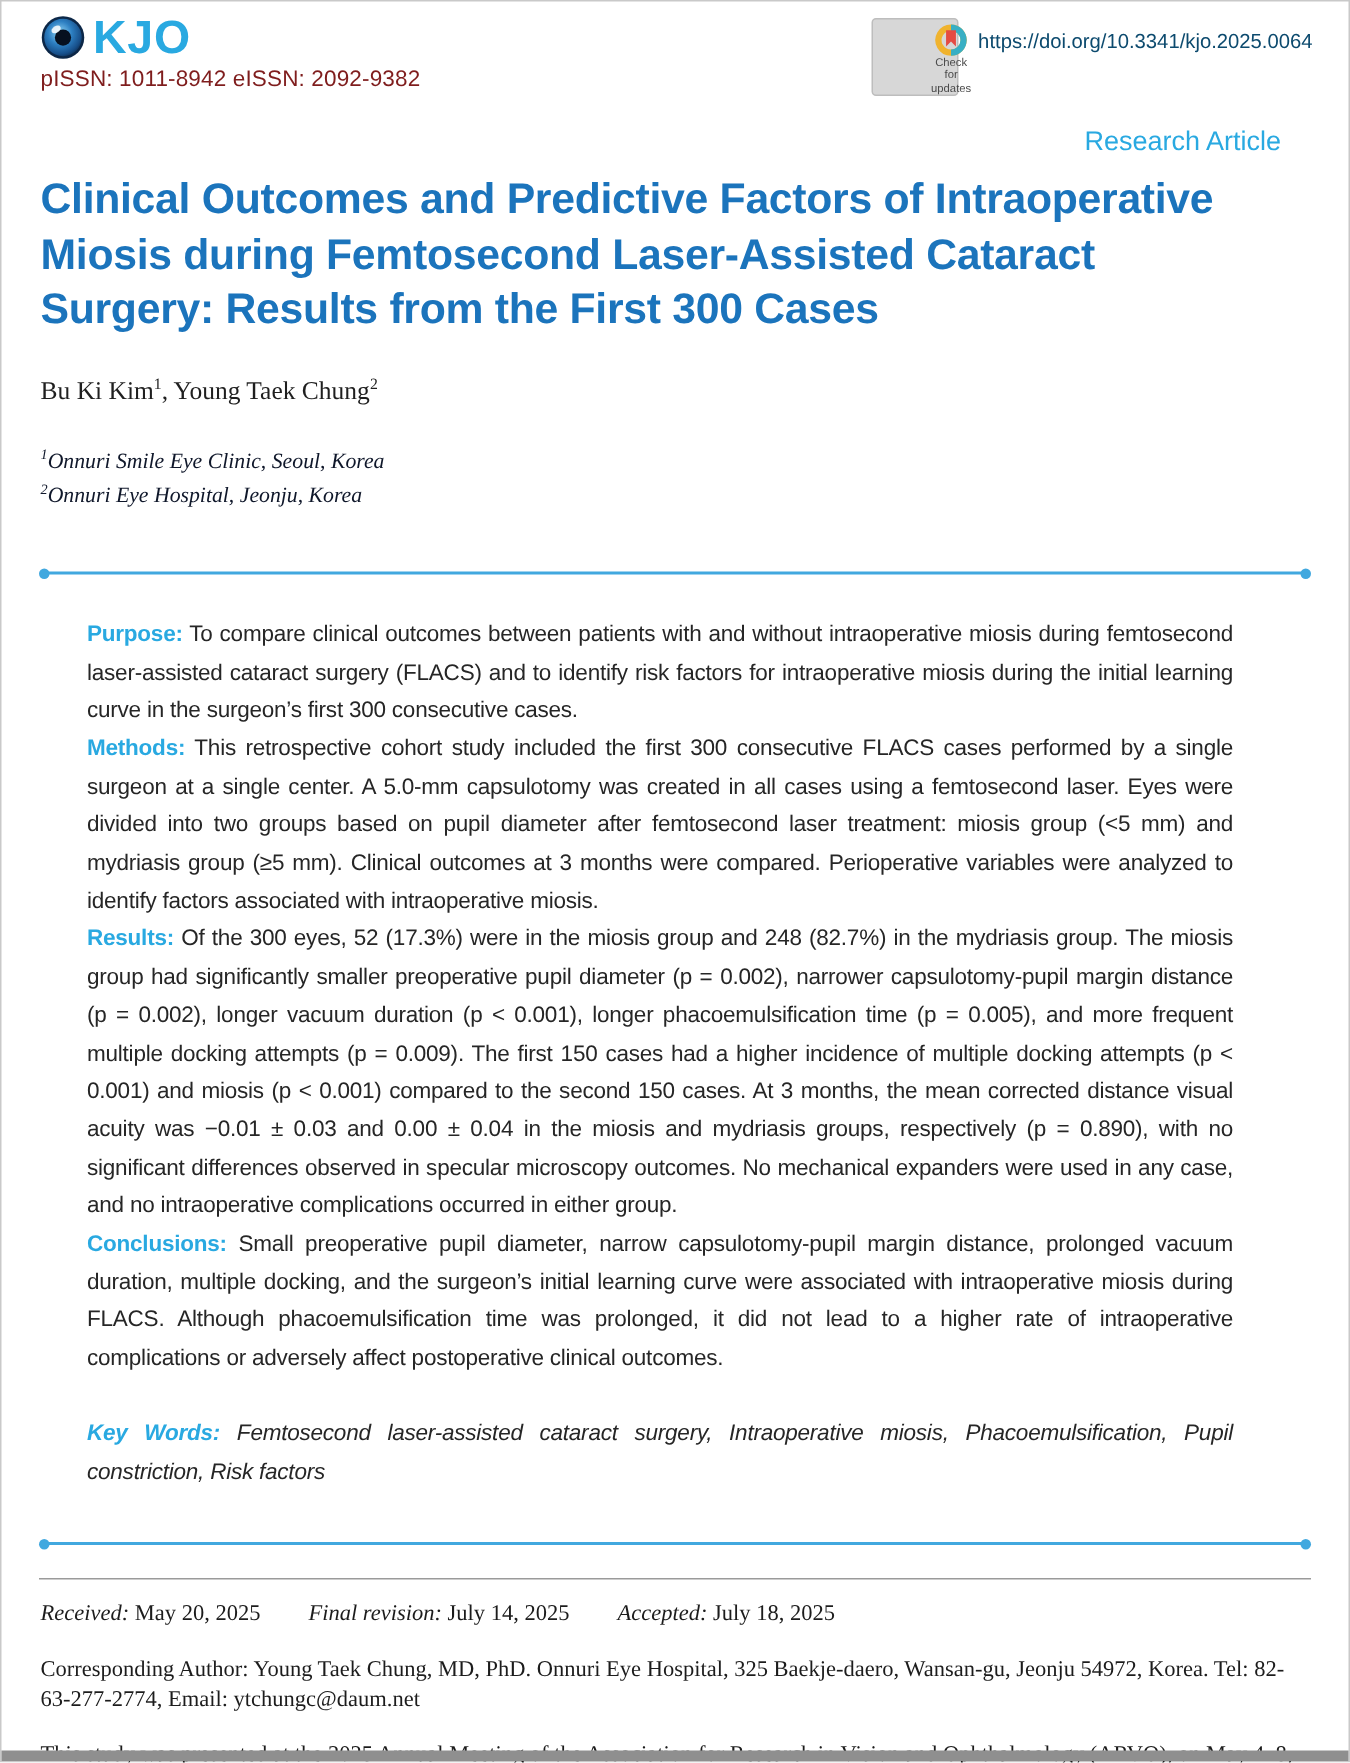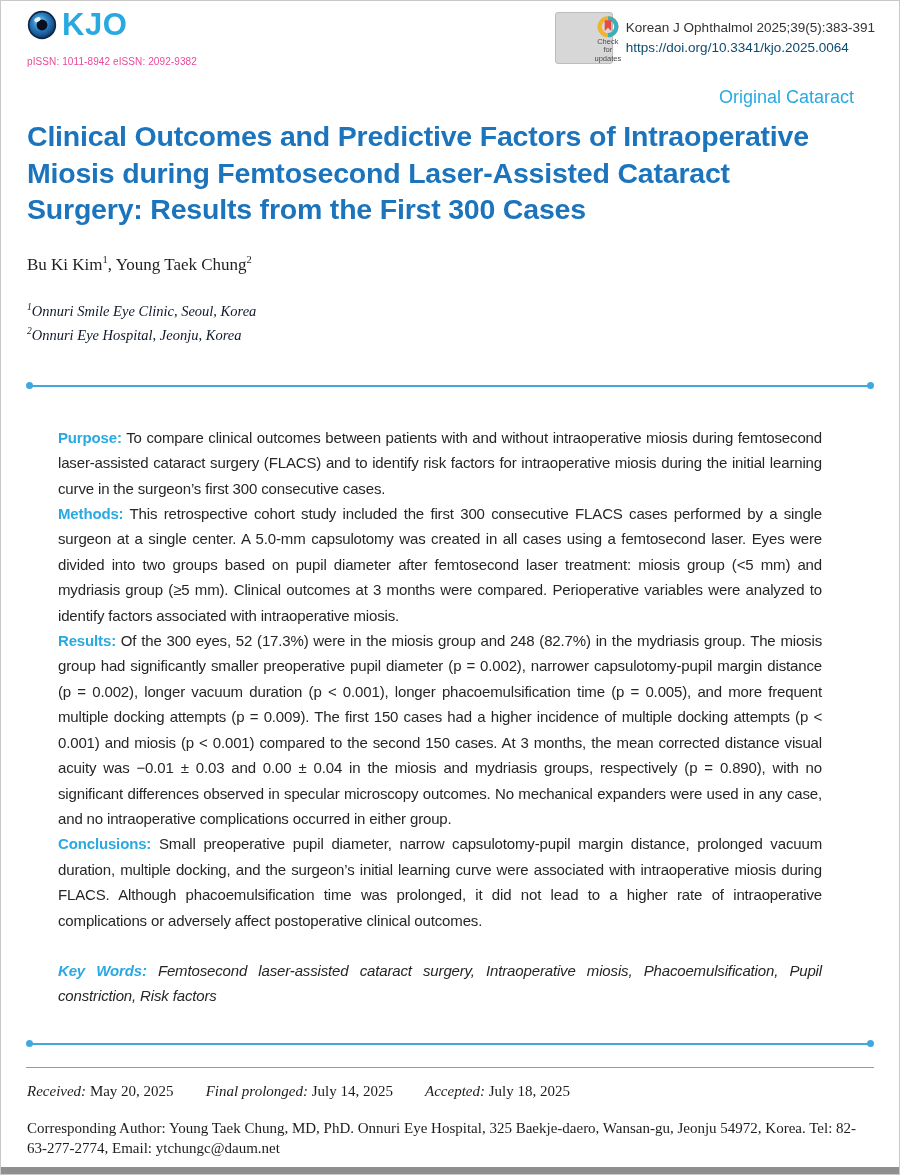--- a/index.html
+++ b/index.html
@@ -24,21 +24,21 @@
     display: flex; justify-content: space-between; align-items: flex-start;
     padding: 9px 24px 0 26px;
   }
   .brand { display: flex; flex-direction: column; }
   .brand-row { display: flex; align-items: flex-end; gap: 5px; cursor: pointer; }
   .eye-icon { width: 30px; height: 30px; display: block; }
   .logo-text {
     color: #29a9e1; font-size: 31px; font-weight: 700;
     letter-spacing: 0.5px; line-height: 30px;
   }
-  .issn { margin-top: 16px; font-size: 10px; color: #ec4899; letter-spacing: 0.1px; }
+  .issn { margin-top: 4px; font-size: 15px; color: #7f1d1d; letter-spacing: 0.1px; }
 
   .header-right { display: flex; align-items: flex-start; gap: 13px; padding-top: 2px; }
   .update-badge {
     width: 58px; height: 52px; background: #d7d7d7;
     border: 1px solid #bdbdbd; border-radius: 3px;
     display: flex; flex-direction: column; align-items: center;
     padding-top: 3px; cursor: pointer; padding-left: 48px;
   }
   .update-badge .badge-text {
     font-size: 7.5px; color: #4a4a4a; line-height: 8.5px; text-align: center;
@@ -77,21 +77,21 @@
     content: ""; position: absolute; top: -2.5px;
     width: 7px; height: 7px; border-radius: 50%; background: #41a8df;
   }
   .blue-rule::before { left: -1px; }
   .blue-rule::after { right: -1px; }
   .rule-top { margin-top: 40px; }
   .rule-bottom { margin-top: 34px; }
 
   
   .abstract {
-    margin: 38px 77px 0 57px;
+    margin: 27px 77px 0 57px;
     font-size: 15px; line-height: 25.4px; color: #262626;
     text-align: justify; letter-spacing: -0.15px;
   }
   .abstract .label { color: #29a9e1; font-weight: 700; }
   .abstract p.keywords { margin-top: 25px; font-style: italic; }
 
   
   .hairline {
     margin: 22px 25px 0 25px; border-top: 1px solid #9a9a9a;
   }
@@ -137,27 +137,26 @@
           <path d="M18 4 A14 14 0 1 0 18.01 4" fill="none" stroke="#f0b32e" stroke-width="7"></path>
           <path d="M18 4 A14 14 0 0 1 18 32" fill="none" stroke="#38afc4" stroke-width="7"></path>
           <path d="M12.5 7 h11 v18 l-5.5 -5.5 l-5.5 5.5 z" fill="#e54b42"></path>
         </svg>
         <div class="badge-text">
           <div>Check for</div>
           <div>updates</div>
         </div>
       </div>
       <div class="citation">
-        <div>Korean J Ophthalmol 2025;39(5):383-391</div>
         <div class="doi">https://doi.org/10.3341/kjo.2025.0064</div>
       </div>
     </div>
   </div>
 
-  <div class="category">Original Cataract</div>
+  <div class="category">Research Article</div>
 
   <h1 class="title">Clinical Outcomes and Predictive Factors of Intraoperative Miosis during Femtosecond Laser-Assisted Cataract Surgery: Results from the First 300 Cases</h1>
 
   <div class="authors">
     <span>Bu Ki Kim</span><sup>1</sup><span>, </span><span>Young Taek Chung</span><sup>2</sup>
   </div>
 
   <div class="affiliations">
     <div><sup>1</sup><span>Onnuri Smile Eye Clinic, Seoul, Korea</span></div>
     <div><sup>2</sup><span>Onnuri Eye Hospital, Jeonju, Korea</span></div>
@@ -173,21 +172,21 @@
     <p class="keywords"><span class="label">Key Words:</span><span> Femtosecond laser-assisted cataract surgery, Intraoperative miosis, Phacoemulsification, Pupil constriction, Risk factors</span></p>
   </div>
 
   <div class="blue-rule rule-bottom"></div>
 
   <div class="hairline"></div>
 
   <div class="notes">
     <div class="dates-row">
       <span><span class="lbl">Received:</span> <span>May 20, 2025</span></span>
-      <span><span class="lbl">Final prolonged:</span> <span>July 14, 2025</span></span>
+      <span><span class="lbl">Final revision:</span> <span>July 14, 2025</span></span>
       <span><span class="lbl">Accepted:</span> <span>July 18, 2025</span></span>
     </div>
     <p class="note-p">Corresponding Author: Young Taek Chung, MD, PhD. Onnuri Eye Hospital, 325 Baekje-daero, Wansan-gu, Jeonju 54972, Korea. Tel: 82-63-277-2774, Email: ytchungc@daum.net</p>
     <p class="note-p">This study was presented at the 2025 Annual Meeting of the Association for Research in Vision and Ophthalmology (ARVO), on May 4–8, 2025, in Salt Lake City, Utah, USA.</p>
   </div>
 
   <div class="bottom-bar"></div>
 </div>
 
 </body></html>

